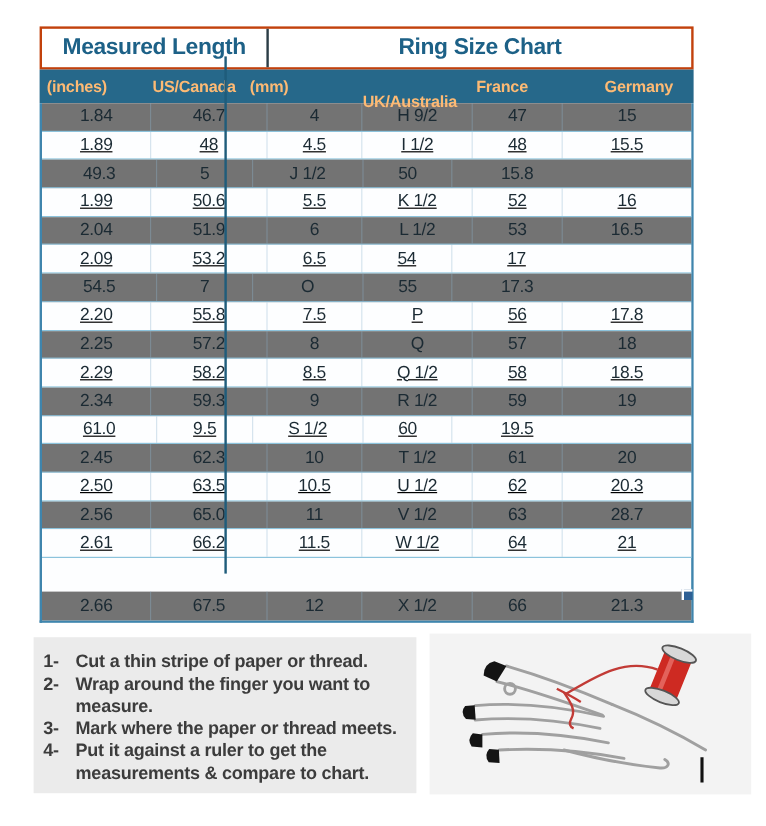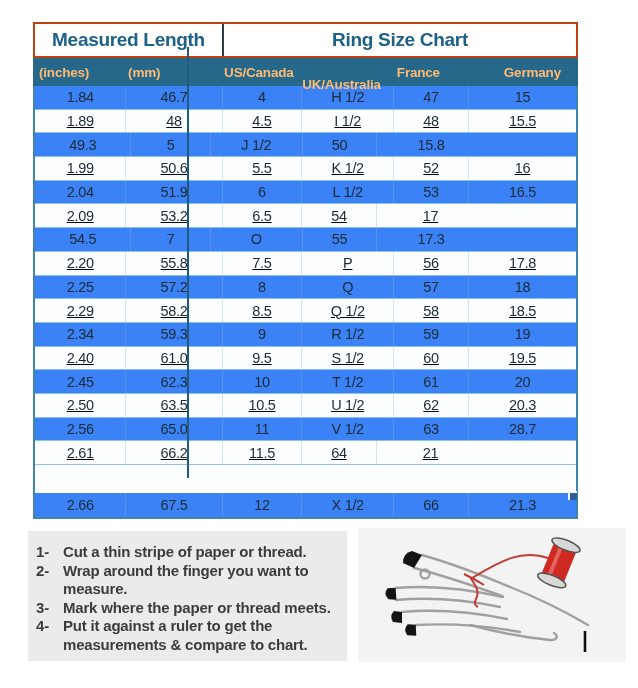--- a/index.html
+++ b/index.html
@@ -17,21 +17,21 @@
   .tbl-top .tcell-l{width:187px;border-right:2px solid #2b3d46;display:flex;align-items:center;justify-content:center;}
   .tbl-top .tcell-r{flex:1;display:flex;align-items:center;justify-content:center;}
   .title-txt{color:#1d6187;font-weight:bold;font-size:19px;letter-spacing:-0.3px;}
 
   .colhead{display:flex;height:28px;background:#26688a;align-items:stretch;}
   .colhead .hc{display:flex;align-items:center;color:#fdba74;font-weight:bold;font-size:13.5px;letter-spacing:-0.2px;box-sizing:border-box;}
 
   .rows{border:2px solid #3f85ad;border-top:none;box-sizing:border-box;background:#fdfeff;}
   .trow{display:flex;height:23.7px;box-sizing:border-box;border-bottom:1px solid #8cc3dc;}
   .trow:last-child{border-bottom:none;margin-top:28px;}
-  .trow.odd{background:#3b82f6;}
+  .trow.odd{background:#737373;}
   .trow.even{background:#fdfeff;text-decoration:underline;}
   .trow .dc{display:flex;align-items:center;justify-content:center;font-size:14.5px;color:#1b2a33;letter-spacing:-0.3px;box-sizing:border-box;border-right:1px solid rgba(140,180,205,0.35);}
   .trow .dc:last-child{border-right:none;}
 
   
   .c0{width:16.9%;} .c1{width:17.8%;} .c2{width:14.7%;} .c3{width:17.0%;} .c4{width:13.8%;} .c5{width:19.8%;}
   .colhead .c0{justify-content:flex-start;padding-left:6px;}
   .colhead .c1{justify-content:flex-start;padding-left:3px;}
   .colhead .c2{justify-content:flex-start;padding-left:2px;}
   .colhead .c3{justify-content:flex-start;margin-top:24px;}
@@ -63,33 +63,33 @@
       <div class="tcell-l">
         <span class="title-txt">Measured Length</span>
       </div>
       <div class="tcell-r">
         <span class="title-txt">Ring Size Chart</span>
       </div>
     </div>
 
     <div class="colhead">
       <div class="hc c0">(inches)</div>
+      <div class="hc c2">US/Canada</div>
       <div class="hc c1">(mm)</div>
-      <div class="hc c2">US/Canada</div>
       <div class="hc c3">UK/Australia</div>
       <div class="hc c4">France</div>
       <div class="hc c5">Germany</div>
     </div>
 
     <div class="rows" id="rows">
         <div class="trow odd">
           <div class="dc c0">1.84</div>
           <div class="dc c1">46.7</div>
           <div class="dc c2">4</div>
-          <div class="dc c3">H 1/2</div>
+          <div class="dc c3">H 9/2</div>
           <div class="dc c4">47</div>
           <div class="dc c5">15</div>
         </div>
         <div class="trow even">
           <div class="dc c0">1.89</div>
           <div class="dc c1">48</div>
           <div class="dc c2">4.5</div>
           <div class="dc c3">I 1/2</div>
           <div class="dc c4">48</div>
           <div class="dc c5">15.5</div>
@@ -157,21 +157,20 @@
         </div>
         <div class="trow odd">
           <div class="dc c0">2.34</div>
           <div class="dc c1">59.3</div>
           <div class="dc c2">9</div>
           <div class="dc c3">R 1/2</div>
           <div class="dc c4">59</div>
           <div class="dc c5">19</div>
         </div>
         <div class="trow even">
-          <div class="dc c0">2.40</div>
           <div class="dc c1">61.0</div>
           <div class="dc c2">9.5</div>
           <div class="dc c3">S 1/2</div>
           <div class="dc c4">60</div>
           <div class="dc c5">19.5</div>
         </div>
         <div class="trow odd">
           <div class="dc c0">2.45</div>
           <div class="dc c1">62.3</div>
           <div class="dc c2">10</div>
@@ -192,20 +191,21 @@
           <div class="dc c1">65.0</div>
           <div class="dc c2">11</div>
           <div class="dc c3">V 1/2</div>
           <div class="dc c4">63</div>
           <div class="dc c5">28.7</div>
         </div>
         <div class="trow even">
           <div class="dc c0">2.61</div>
           <div class="dc c1">66.2</div>
           <div class="dc c2">11.5</div>
+          <div class="dc c3">W 1/2</div>
           <div class="dc c4">64</div>
           <div class="dc c5">21</div>
         </div>
         <div class="trow odd">
           <div class="dc c0">2.66</div>
           <div class="dc c1">67.5</div>
           <div class="dc c2">12</div>
           <div class="dc c3">X 1/2</div>
           <div class="dc c4">66</div>
           <div class="dc c5">21.3</div>

